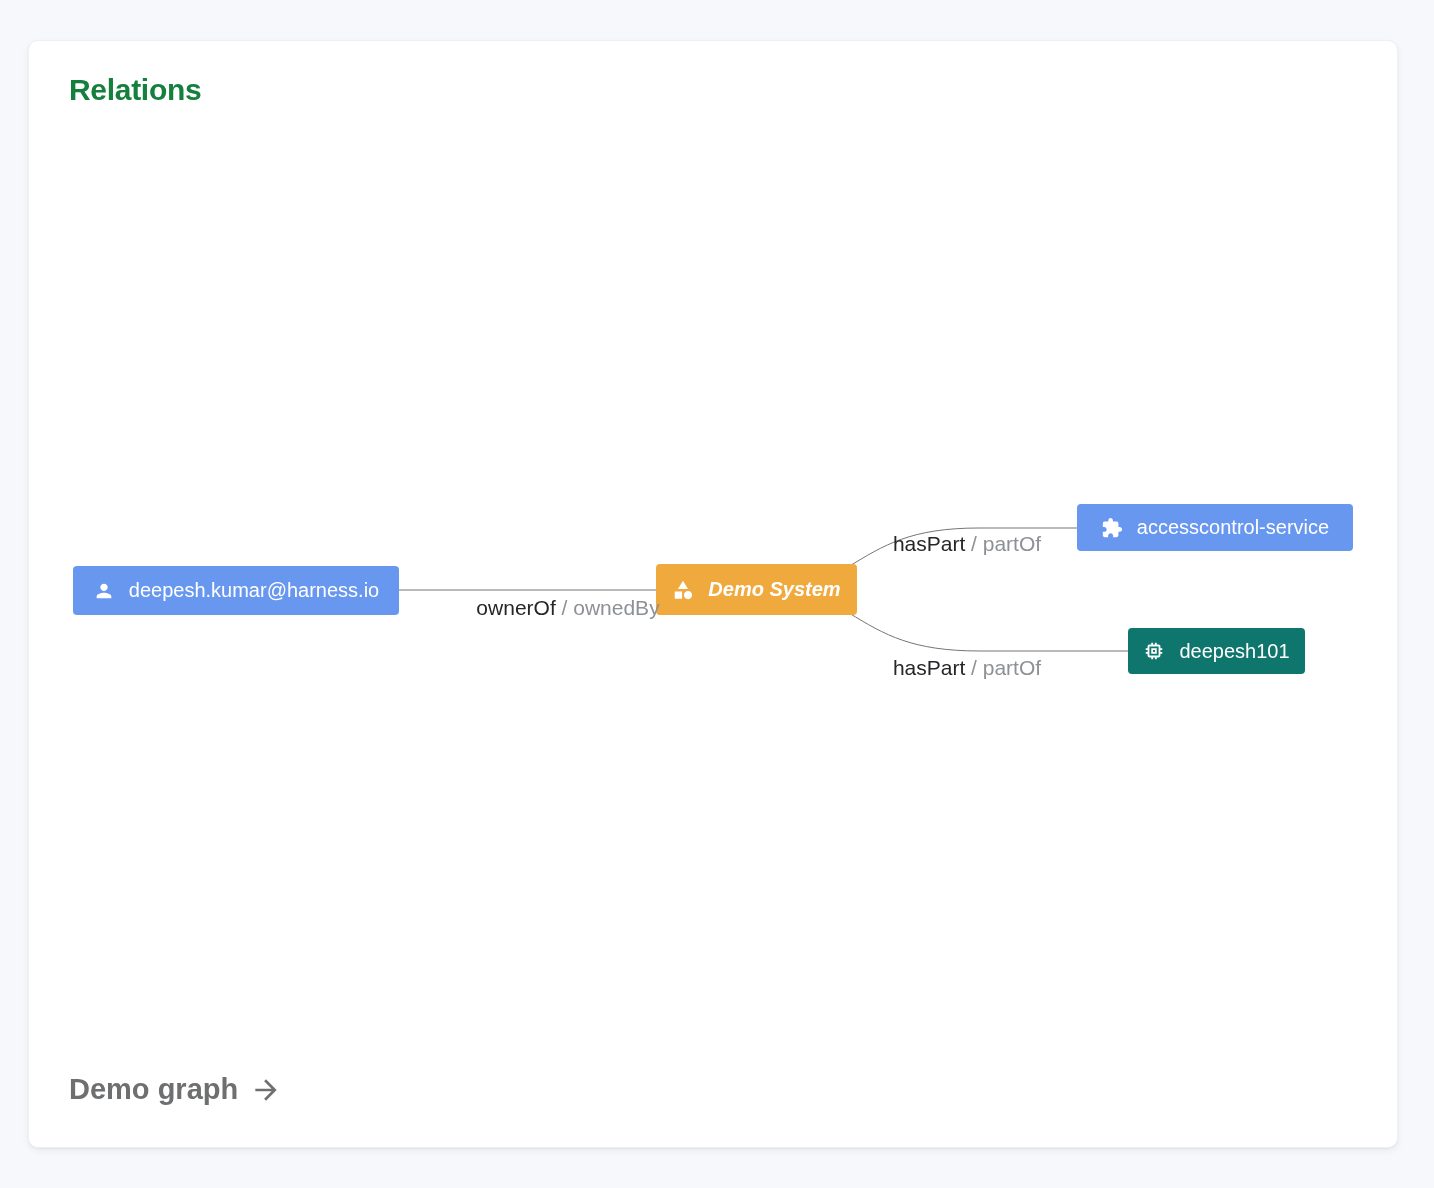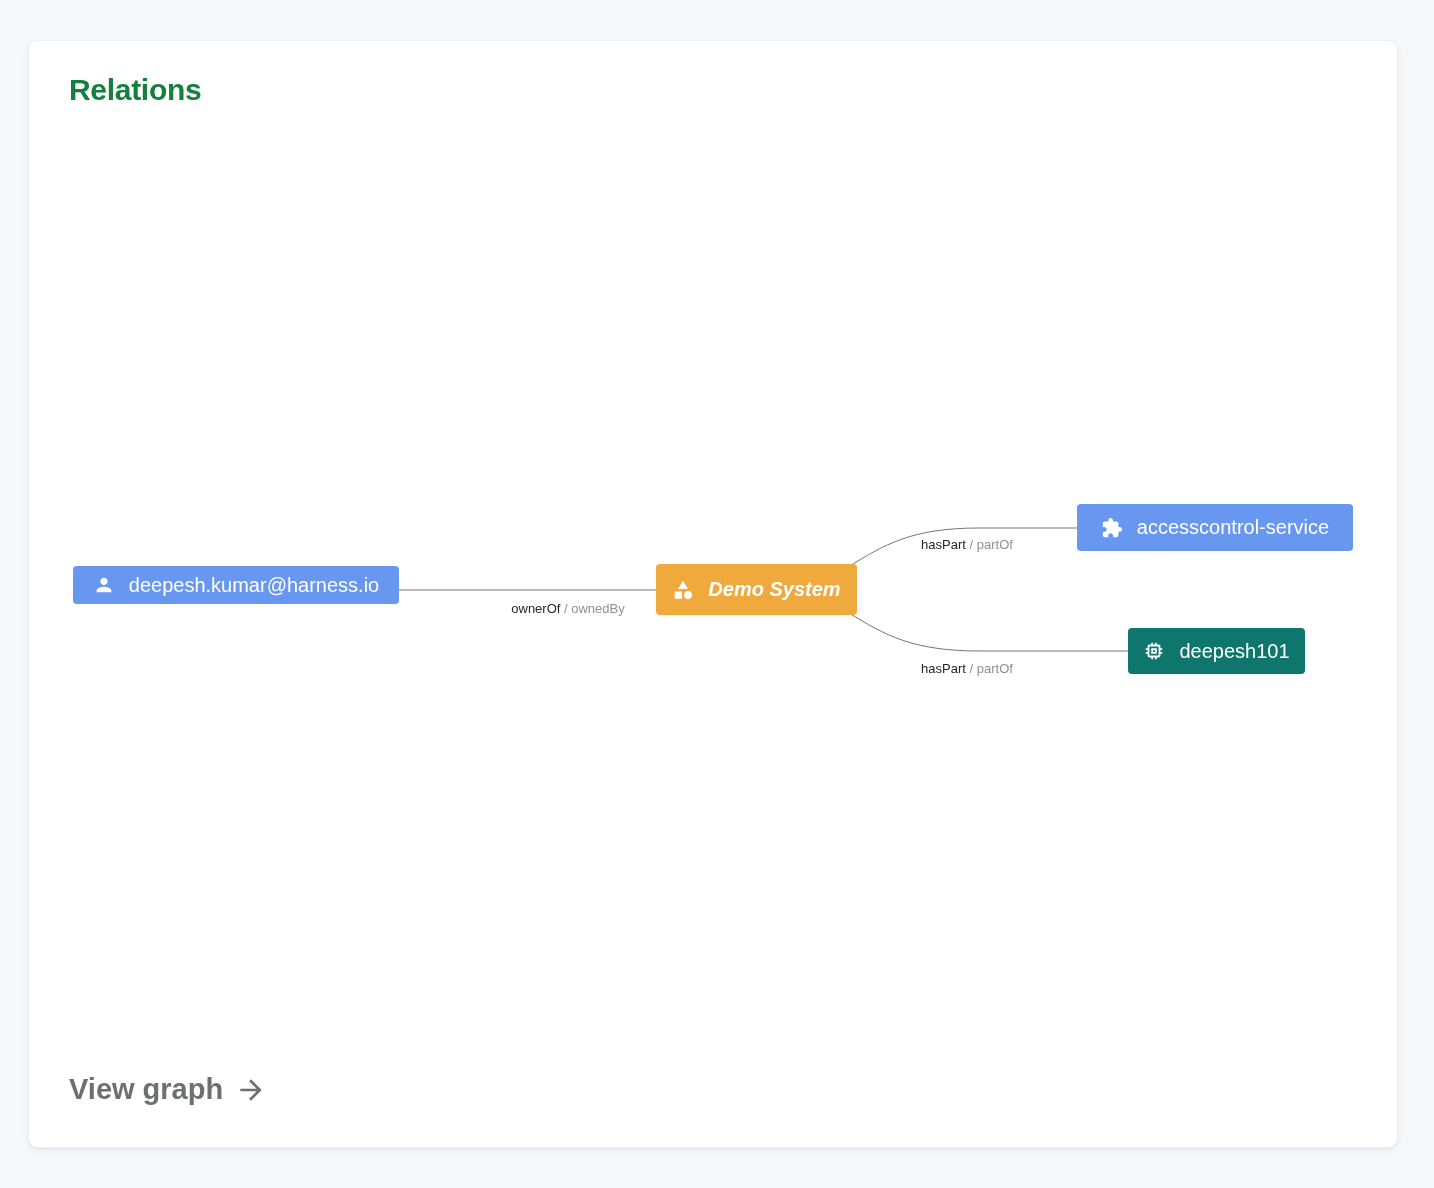--- a/index.html
+++ b/index.html
@@ -38,21 +38,21 @@
     white-space: nowrap;
     cursor: pointer;
   }
   .node.bold { font-weight: 700; font-style: italic; }
   .node .icon { display: flex; align-items: center; }
   .node .icon svg { display: block; }
 
   .edge-label {
     position: absolute;
     transform: translate(-50%, -50%);
-    font-size: 13px;
+    font-size: 21px;
     color: #242629;
     white-space: nowrap;
   }
   .edge-label .secondary { color: #8d9095; }
 
   .footer-link {
     position: absolute; left: 40px; top: 1032px;
     display: flex; align-items: center; gap: 12px;
     font-size: 29px; font-weight: 700; color: #6e6f71;
     text-decoration: none; cursor: pointer;
@@ -65,21 +65,21 @@
 <div class="card">
   <h2 class="card-title">Relations</h2>
 
   <div class="graph">
     <svg class="edges" id="edges-svg" width="1368" height="1106" viewBox="0 0 1368 1106">
         <path d="M 370 549 L 627 549" fill="none" stroke="#757575" stroke-width="1"></path>
         <path d="M 819 526 C 855 504 882 487 950 487 L 1048 487" fill="none" stroke="#757575" stroke-width="1"></path>
         <path d="M 820 572 C 856 594 883 610 951 610 L 1099 610" fill="none" stroke="#757575" stroke-width="1"></path>
       </svg>
     <div id="nodes-layer">
-        <div class="node" style="left: 44px; top: 525px; width: 326px; height: 38px; background: rgb(104, 151, 240);">
+        <div class="node" style="left: 44px; top: 525px; width: 326px; height: 49px; background: rgb(104, 151, 240);">
           <span class="icon">
             <svg width="22" height="22" viewBox="0 0 24 24" fill="#ffffff">
               <path d="M12 12c2.21 0 4-1.79 4-4s-1.79-4-4-4-4 1.79-4 4 1.79 4 4 4zm0 2c-2.67 0-8 1.34-8 4v2h16v-2c0-2.66-5.33-4-8-4z"></path>
             </svg>
           </span>
           <span>deepesh.kumar@harness.io</span>
         </div>
         <div class="node bold" style="left: 627px; top: 523px; width: 201px; height: 51px; background: rgb(240, 169, 61);">
           <span class="icon">
             <svg width="22" height="22" viewBox="0 0 24 24" fill="#ffffff">
@@ -106,20 +106,20 @@
         </div>
       </div>
     <div id="labels-layer">
         <div class="edge-label" style="left: 499px; top: 567px; margin-left: 40px;"><span>ownerOf</span><span class="secondary"> / ownedBy</span></div>
         <div class="edge-label" style="left: 938px; top: 503px;"><span>hasPart</span><span class="secondary"> / partOf</span></div>
         <div class="edge-label" style="left: 938px; top: 627px;"><span>hasPart</span><span class="secondary"> / partOf</span></div>
       </div>
   </div>
 
   <a class="footer-link">
-    <span>View graph</span>
+    <span>Demo graph</span>
     <span>
       <svg width="32" height="32" viewBox="0 0 24 24" fill="#6e6f71">
         <path d="M12 4l-1.41 1.41L16.17 11H4v2h12.17l-5.58 5.59L12 20l8-8z"></path>
       </svg>
     </span>
   </a>
 </div>
 
 </body></html>

